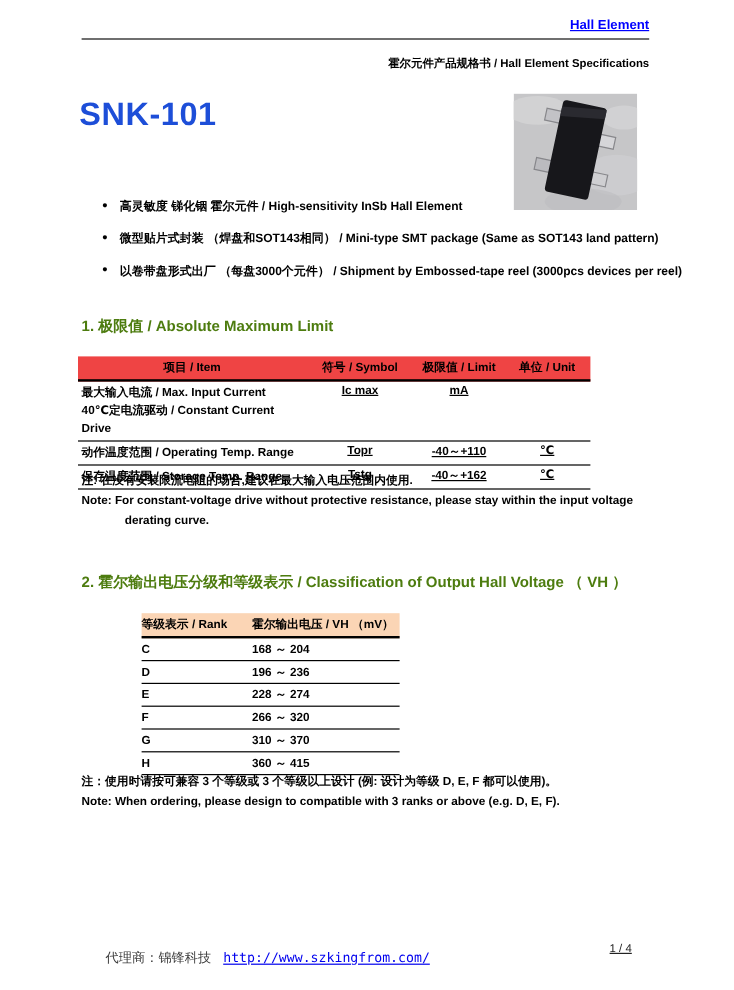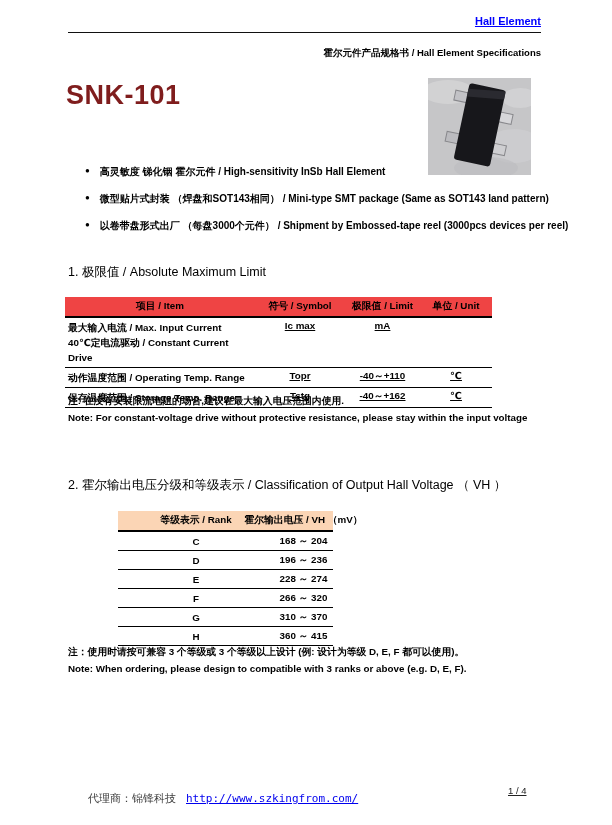--- a/index.html
+++ b/index.html
@@ -6,50 +6,50 @@
   .page { position:relative; width:612px; height:825px; margin:0 auto; background:#ffffff;
           font-family:"Liberation Sans","DejaVu Sans",sans-serif; color:#000; overflow:hidden; }
 
   
   .header-rule { position:absolute; left:68px; top:32px; width:473px; border-top:1.6px solid #111; }
   .header-link { position:absolute; top:15px; right:71px; font-size:11px; font-weight:bold;
                  color:#0000FF; text-decoration:underline; cursor:pointer;padding-left:24px; }
   .subtitle { position:absolute; top:47px; right:71px; font-size:9.5px; font-weight:bold; }
 
   
-  .title { position:absolute; left:66px; top:80px; font-size:27px; font-weight:bold; color:#7f1d1d; letter-spacing:0.5px; }
+  .title { position:absolute; left:66px; top:80px; font-size:27px; font-weight:bold; color:#1d4ed8; letter-spacing:0.5px; }
   .photo { position:absolute; left:428px; top:78px; width:103px; height:97px; }
 
   
   .features { position:absolute; left:85px; top:165px; width:490px; list-style:none; margin:0; padding:0; }
   .feature { display:flex; gap:10px; margin-bottom:13px; font-size:10px; font-weight:bold; align-items:flex-start; }
   .bullet { font-size:8px; line-height:12px; flex:0 0 auto; }
 
   
-  .sec-heading { position:absolute; left:68px; font-size:12.5px; font-weight:normal; color:#000000; }
+  .sec-heading { position:absolute; left:68px; font-size:12.5px; font-weight:bold; color:#4d7c0f; }
   .sec1-heading { top:264px; }
   .sec2-heading { top:477px; }
 
   
   .table1 { position:absolute; left:65px; top:297px; width:427px; font-size:9.8px; font-weight:bold; }
   .t1-grid { display:grid; grid-template-columns:190px 90px 75px 72px; }
   .t1-header { background:#ef4444; height:19px; align-items:center; border-bottom:2px solid #000; text-align:center; }
   .t1-row { border-bottom:1.5px solid #000; }
   .t1-item { text-align:left; padding:2px 0 2px 3px; line-height:15px; }
   .t1-cell { text-align:center; padding-top:2px;text-decoration:underline; }
   .t1-single { height:15px; }
 
   
   .noteblock { position:absolute; left:68px; font-size:9.8px; font-weight:bold; line-height:17px; }
   .note1 { top:392px; }
   .indent { padding-left:36px; }
 
   
   .table2 { position:absolute; left:118px; top:511px; width:215px; font-size:9.8px; font-weight:bold; }
-  .t2-grid { display:grid; grid-template-columns:92px 123px; text-align:center;padding-left:32px; }
+  .t2-grid { display:grid; grid-template-columns:92px 123px; text-align:left; }
   .t2-header { background:#FBD5B5; height:19px; align-items:center; border-bottom:2px solid #000; }
   .t2-row { height:18px; align-items:center; border-bottom:1.3px solid #000; }
 
   .cond { top:644px; line-height:16.5px; }
 
   
   .footer-left { position:absolute; left:88px; top:791px; font-size:11px; color:#3d3d3d;
                  font-family:"Liberation Serif","DejaVu Serif",serif; }
   .footer-url { font-family:"DejaVu Sans Mono","Liberation Mono",monospace; color:#0000EE;
                 text-decoration:underline; font-size:11px; margin-left:10px; cursor:pointer; }
@@ -124,20 +124,21 @@
       <div class="t1-item t1-single">保存温度范围 / Storage Temp. Range</div>
       <div class="t1-cell">Tstg</div>
       <div class="t1-cell">-40～+162</div>
       <div class="t1-cell">℃</div>
     </div>
   </div>
 
   <div class="noteblock note1">
     <div>注: 在没有安装限流电阻的场合,建议在最大输入电压范围内使用.</div>
     <div>Note: For constant-voltage drive without protective resistance, please stay within the input voltage</div>
+    <div class="indent">derating curve.</div>
   </div>
 
   <div class="sec-heading sec2-heading">2. 霍尔输出电压分级和等级表示 / Classification of Output Hall Voltage （ VH ）</div>
 
   <div class="table2">
     <div class="t2-grid t2-header">
       <div>等级表示 / Rank</div>
       <div>霍尔输出电压 / VH （mV）</div>
     </div>
     <div class="t2-grid t2-row">

